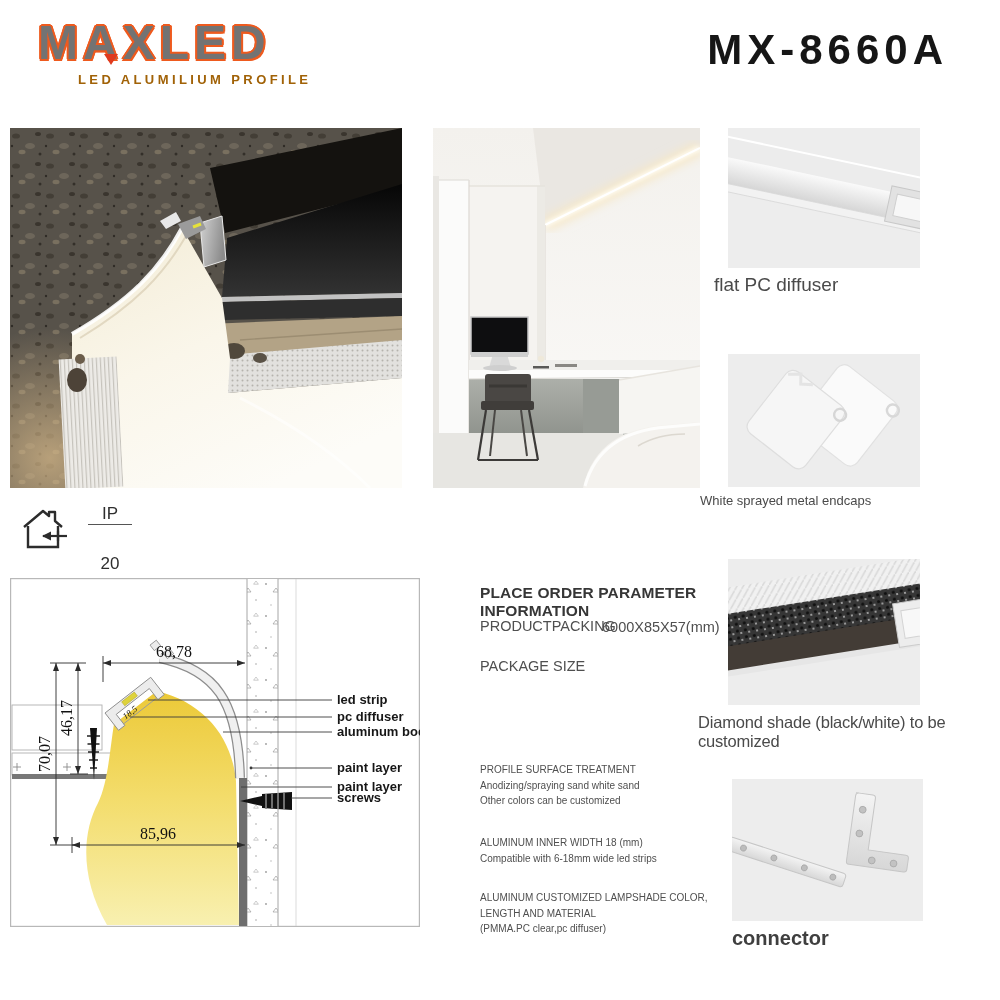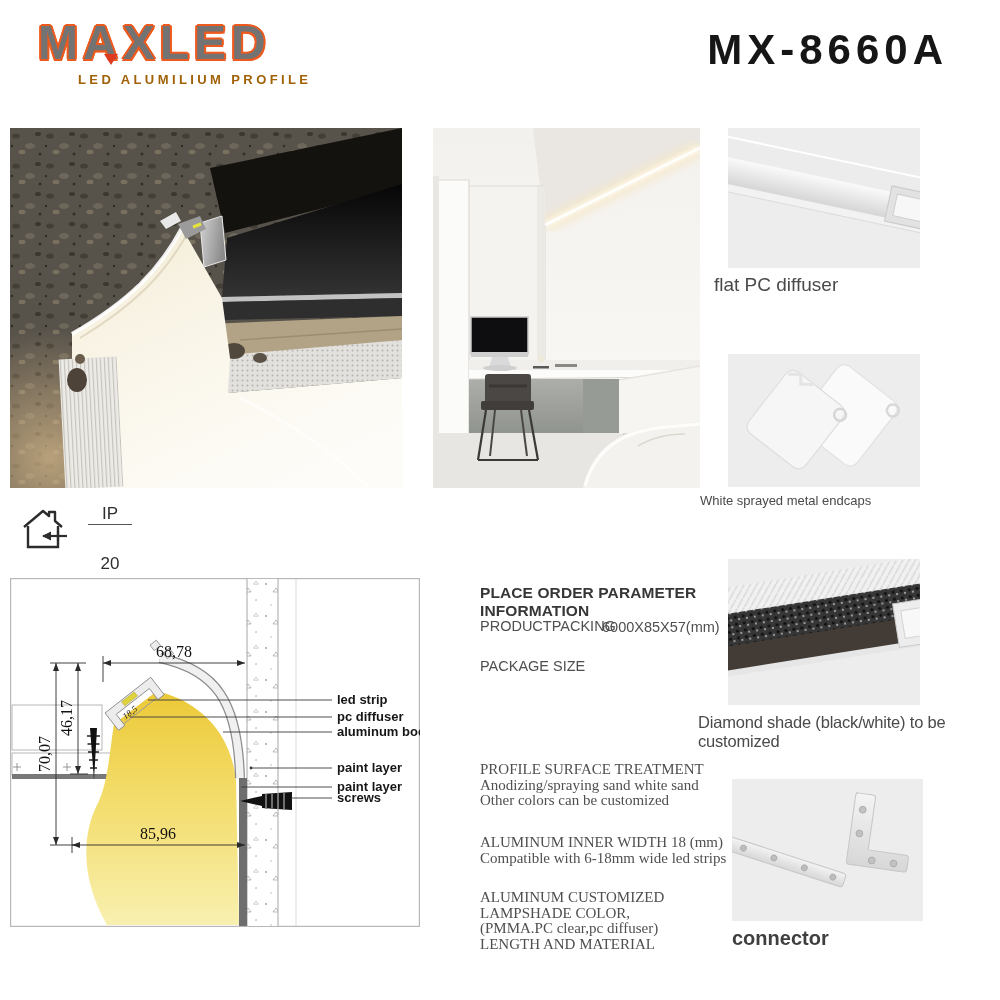--- a/index.html
+++ b/index.html
@@ -55,21 +55,21 @@
   
   .tech-drawing { position:absolute; left:10px; top:578px; width:410px; height:349px; }
   
   .params { position:absolute; left:433px; top:580px; width:300px; height:365px; color:#4f4f4f; }
   .params > div { position:absolute; left:0;margin-left:47px; }
   .params-title { top:4px; font-size:15.5px; font-weight:700; color:#363636; letter-spacing:0.1px; }
   .param-row { display:flex; font-size:14.5px; }
   .param-label { width:122px; flex:0 0 122px; }
   .param-values div { line-height:18.5px; }
   .row-0 { top:38px; } .row-1 { top:78px; } .row-2 { top:130px; }
-  .note { font-size:15px; line-height:15.5px;font-family:Liberation Serif, serif; }
+  .note { font-size:10px; line-height:15.5px; }
   .note-0 { top:182px; } .note-1 { top:255px; } .note-2 { top:310px; }
 </style>
 </head>
 <body>
 
 <div class="page">
 
   <div class="logo">
     <div class="logo-text">MAXLED</div>
     <div class="logo-a-accent"></div>
@@ -467,18 +467,18 @@
       <div>Other colors can be customized</div>
     </div>
 
     <div class="note note-1">
       <div>ALUMINUM INNER WIDTH  18 (mm)</div>
       <div>Compatible with 6-18mm wide led strips</div>
     </div>
 
     <div class="note note-2">
       <div>ALUMINUM CUSTOMIZED LAMPSHADE COLOR,</div>
+      <div>LENGTH AND MATERIAL</div>
       <div>(PMMA.PC clear,pc diffuser)</div>
-      <div>LENGTH AND MATERIAL</div>
     </div>
   </div>
 
 </div>
 
 </body></html>

